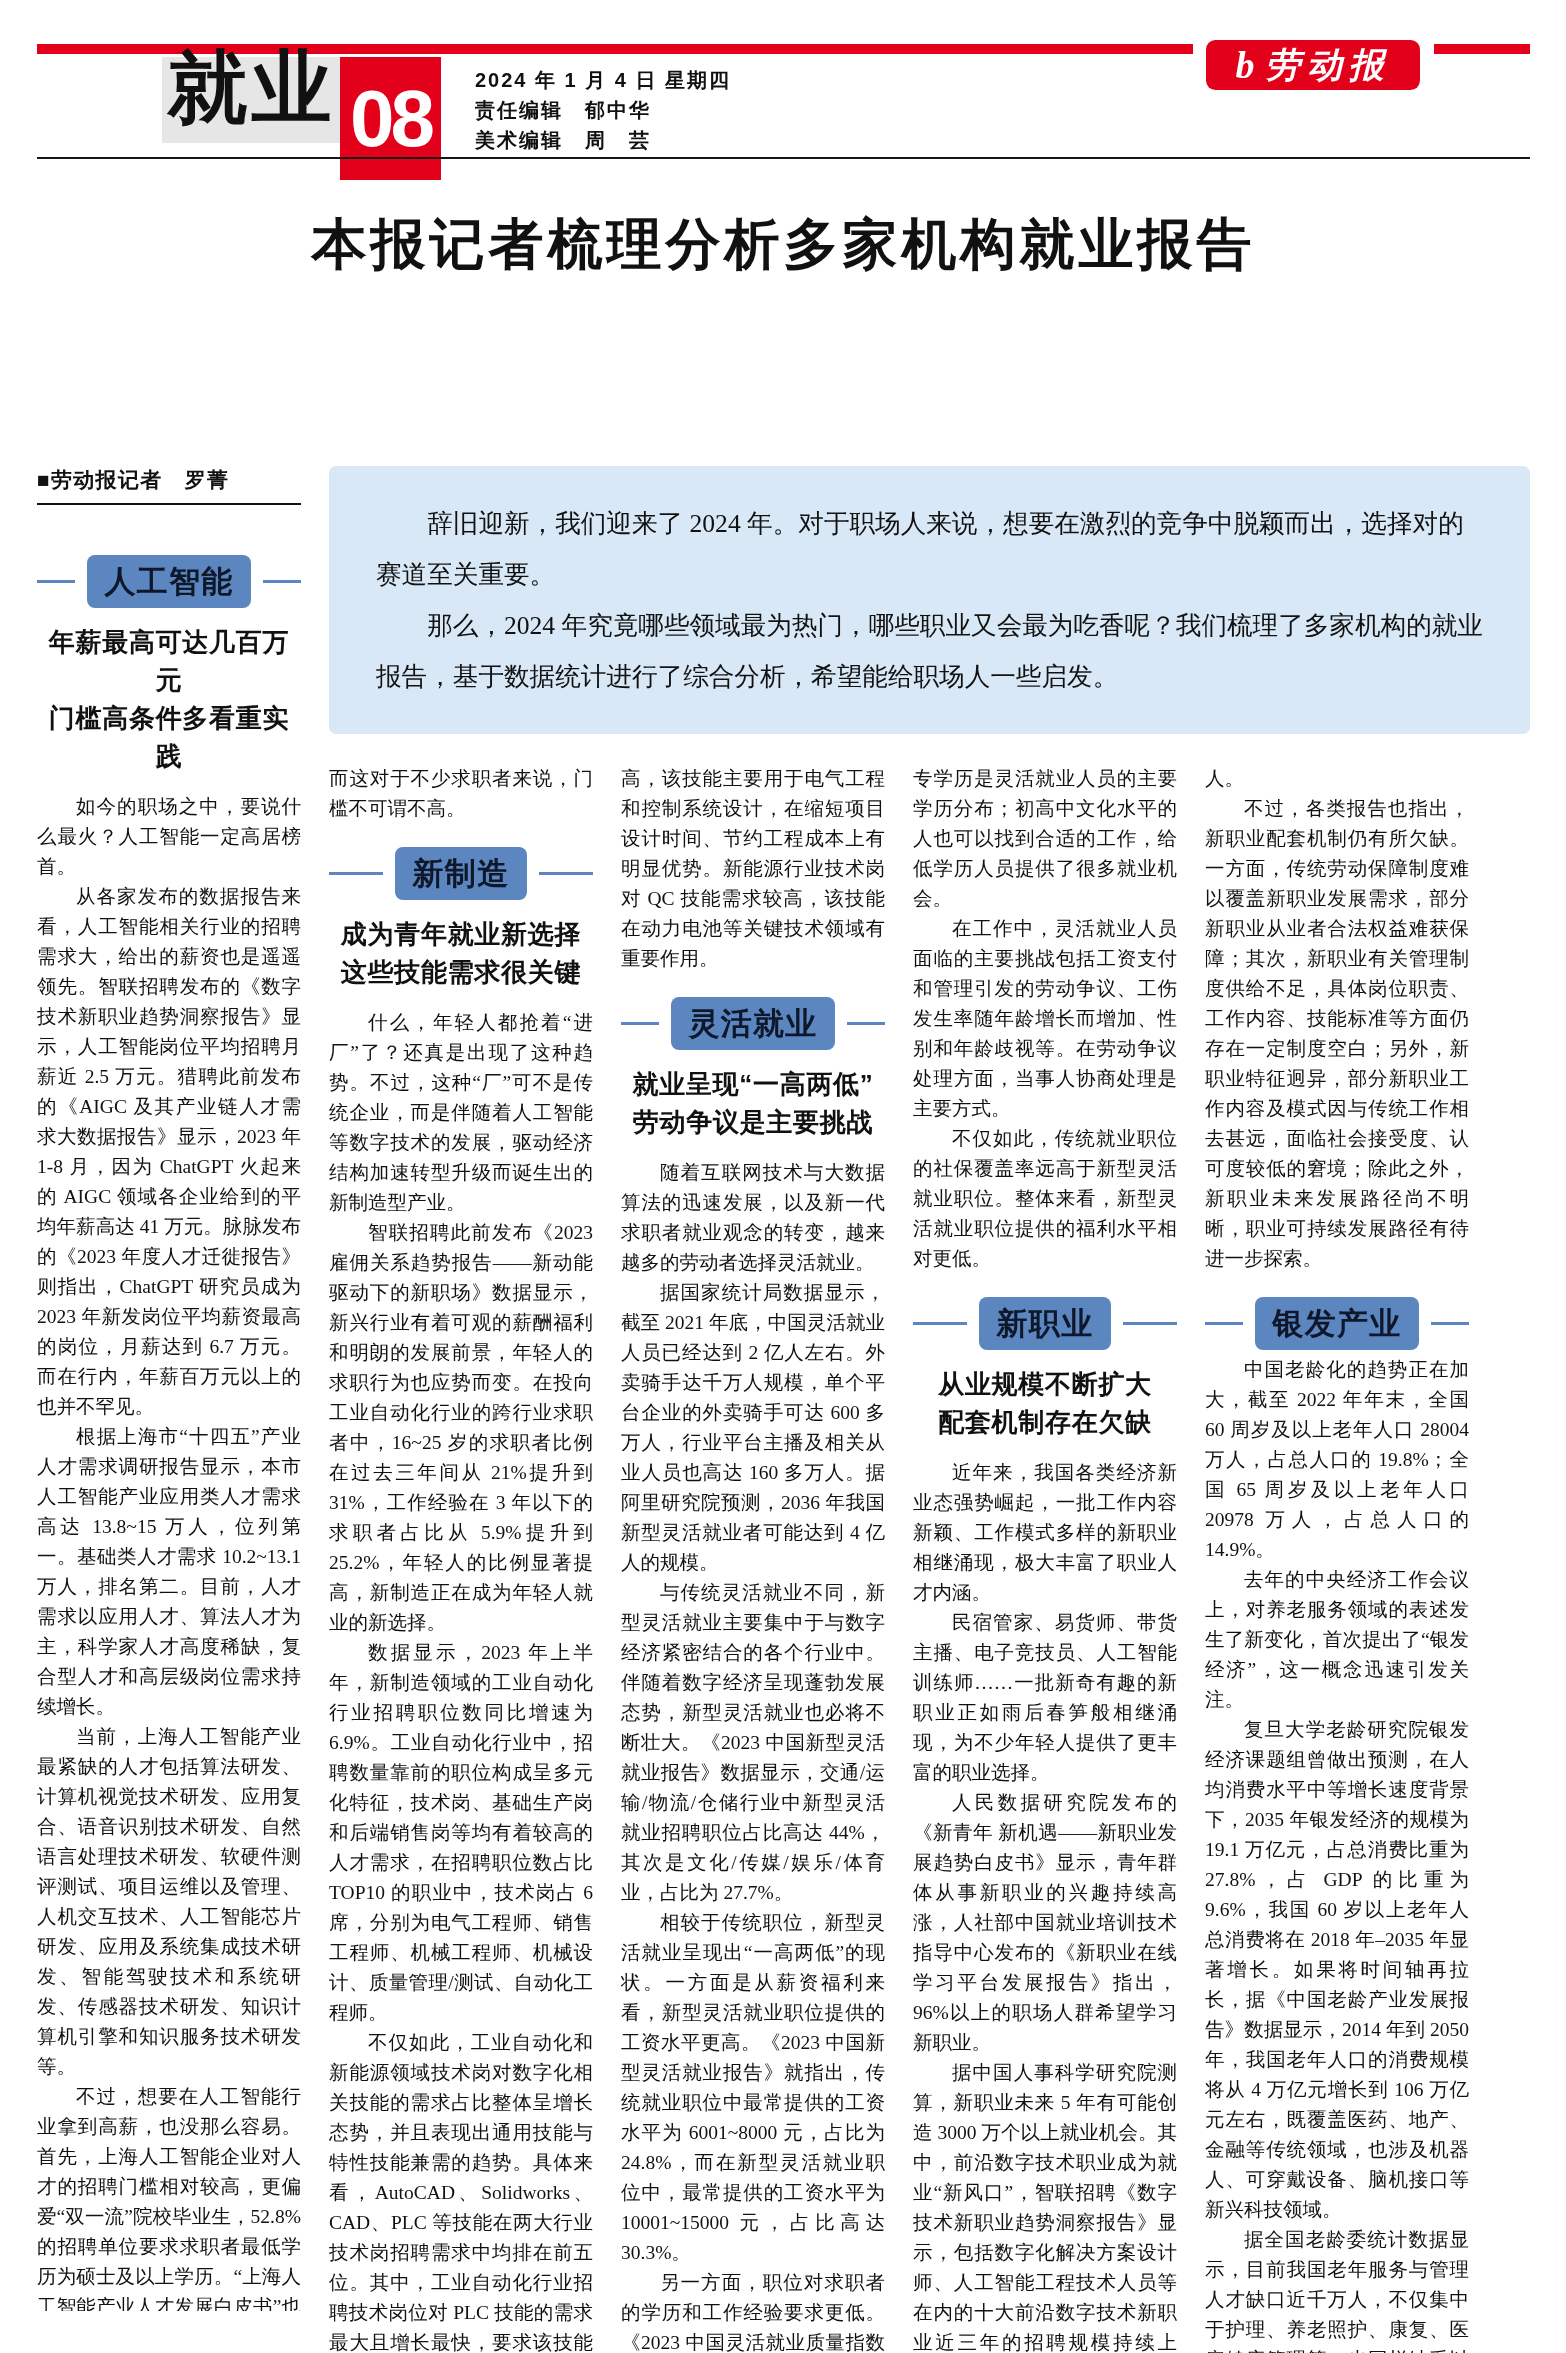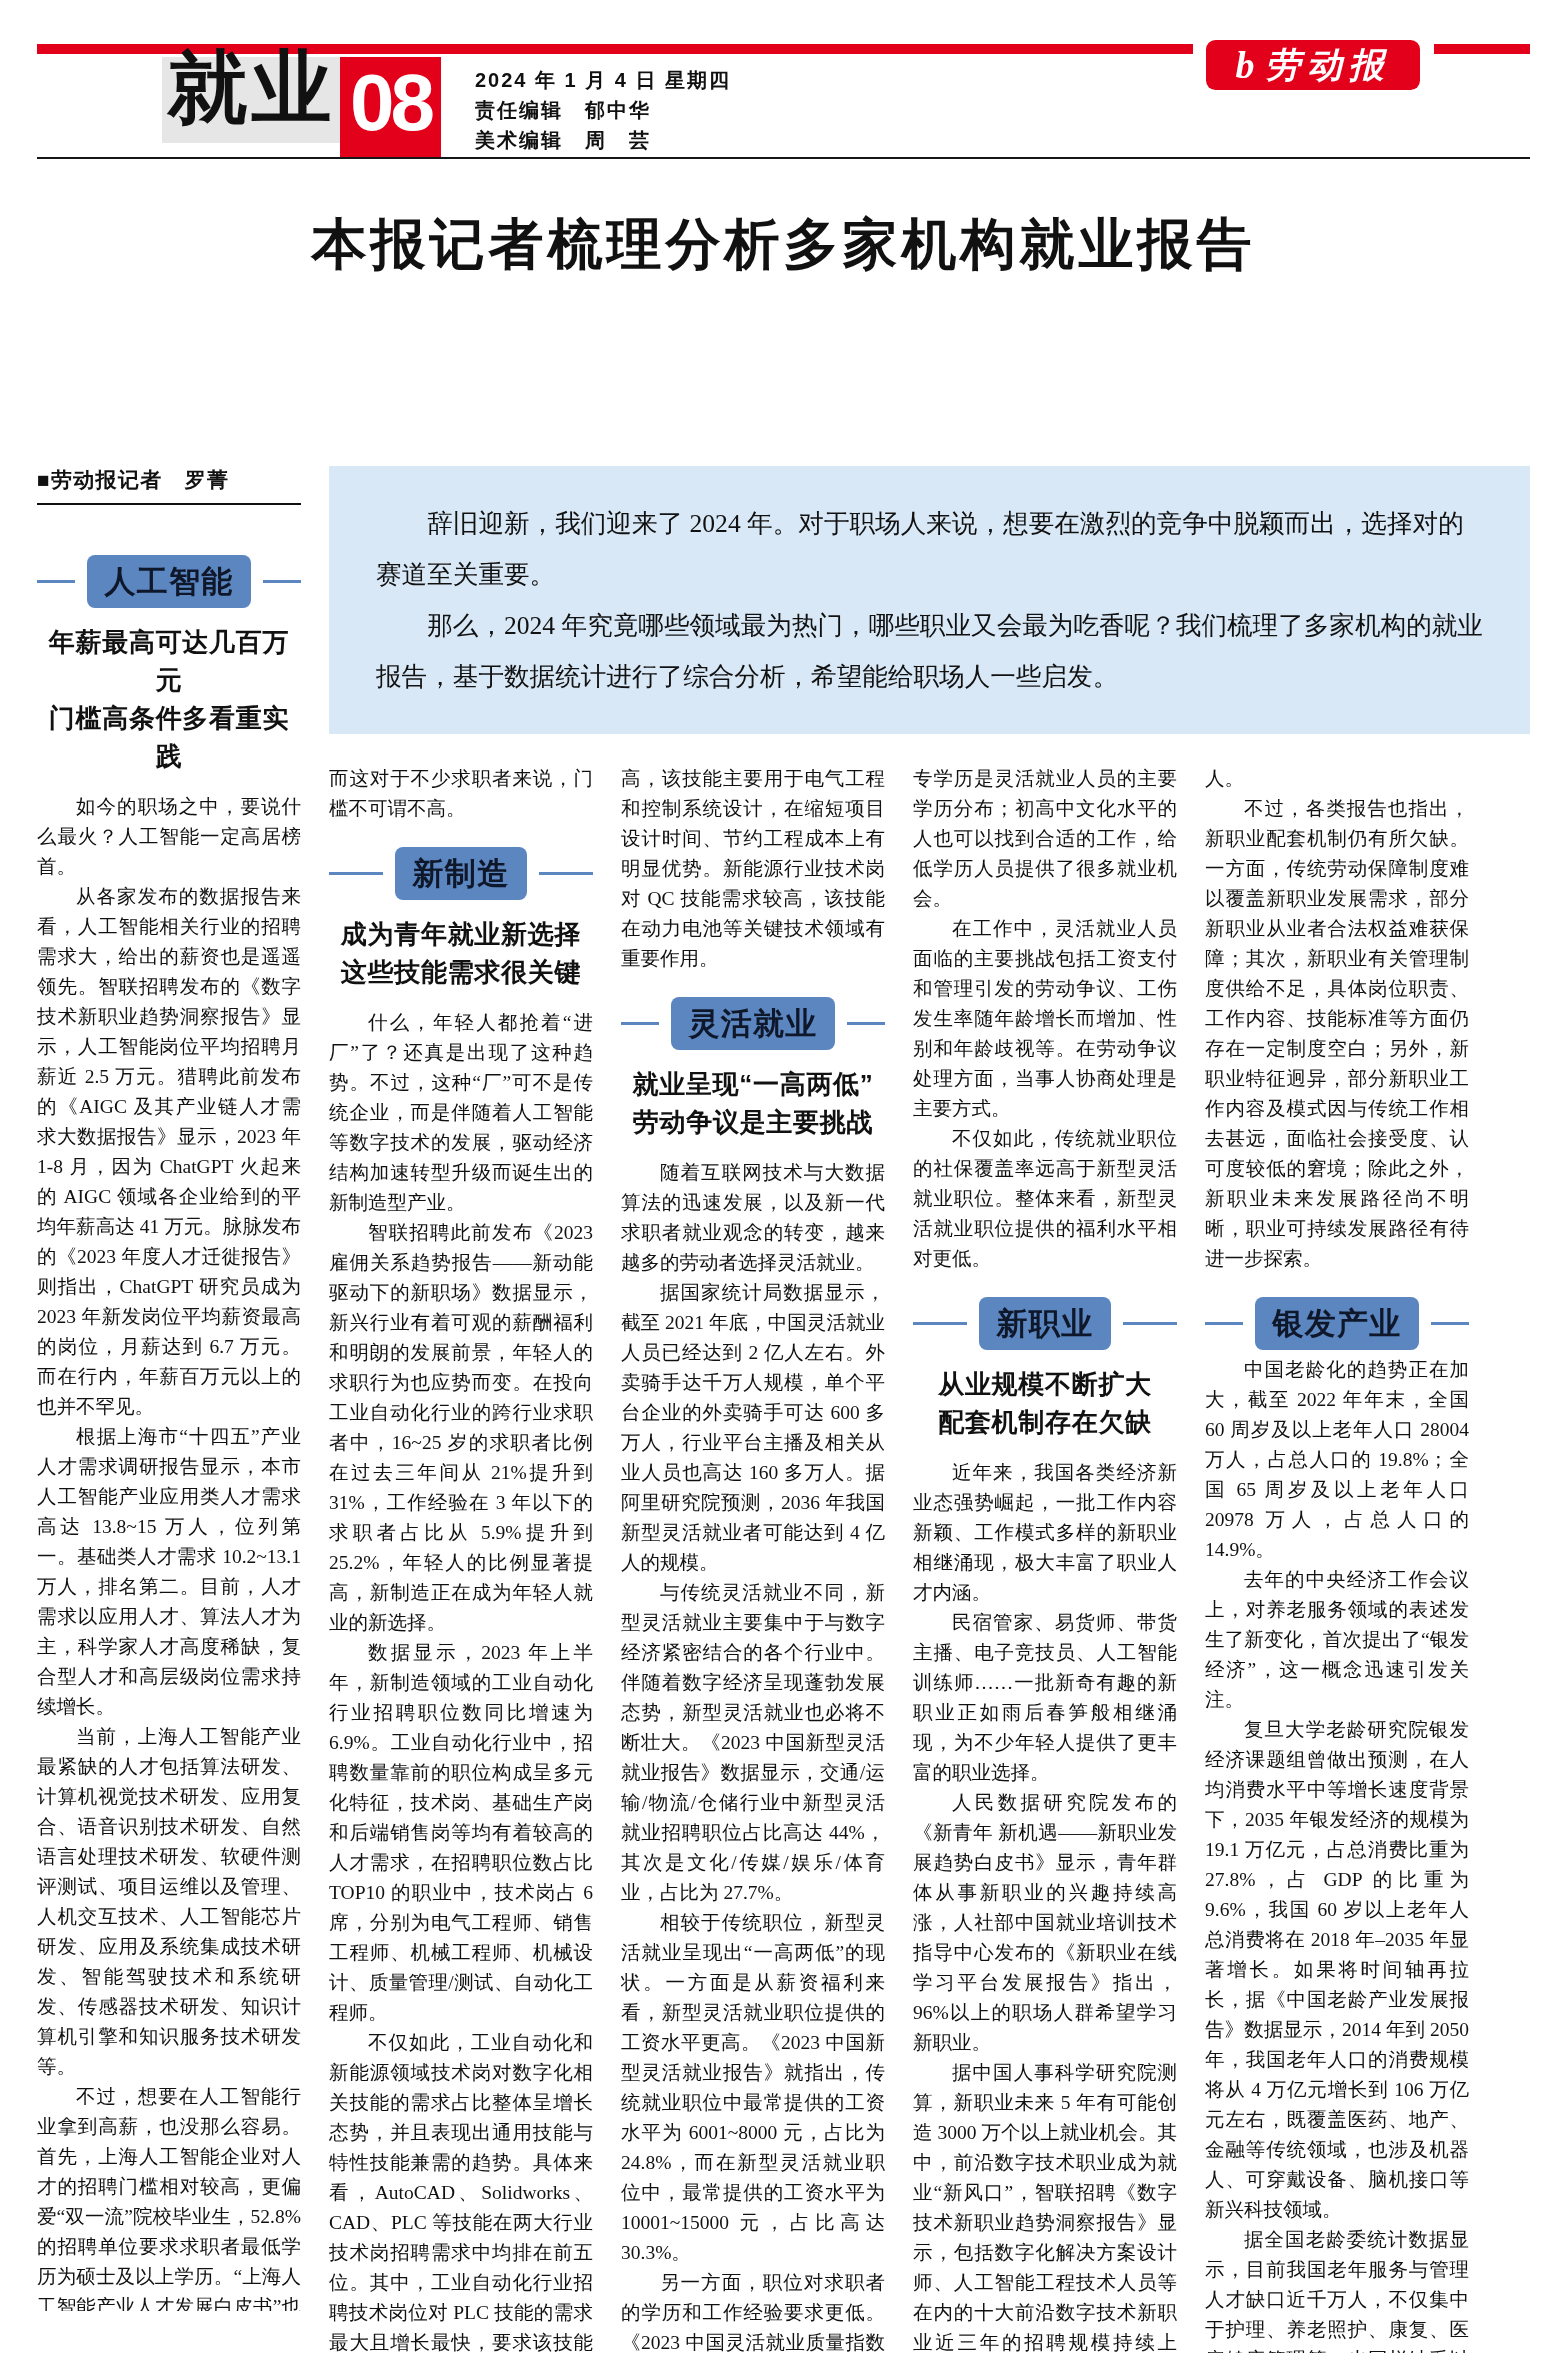--- a/index.html
+++ b/index.html
@@ -9,42 +9,42 @@
   .top-strip{position:absolute;top:44px;left:37px;width:1156px;height:10px;background:var(--red);}
   .top-strip-right{position:absolute;top:44px;left:1434px;width:96px;height:10px;background:var(--red);}
   .logo-box{position:absolute;top:40px;left:1206px;width:214px;height:50px;background:var(--red);
             border-radius:9.4px;display:flex;align-items:center;justify-content:center;gap:10.8px;color:#fff;}
   .logo-b{font-family:"Liberation Serif",serif;font-size:38px;font-weight:900;font-style:italic;line-height:1;}
   .logo-name{font-family:"Liberation Serif",serif;font-size:35px;font-weight:900;font-style:italic;
              letter-spacing:6.7px;line-height:1;text-align:right;}
   .hdr-gray{position:absolute;top:57px;left:162px;width:179px;height:86px;background:#e6e6e6;
             display:flex;align-items:flex-end;justify-content:center;}
   .hdr-section{font-size:80px;font-weight:700;letter-spacing:4px;font-family:"Liberation Serif",serif;}
-  .hdr-red{position:absolute;top:57px;left:340px;width:101px;height:101px;background:var(--red);
-           display:flex;align-items:flex-start;justify-content:center;}
+  .hdr-red{position:absolute;top:57px;left:340px;width:101px;height:123px;background:var(--red);
+           display:flex;align-items:center;justify-content:center;}
   .hdr-pagenum{color:#fff;font-family:"Liberation Sans","DejaVu Sans",sans-serif;
                font-size:80px;font-weight:800;letter-spacing:-4px;}
   .hdr-info{position:absolute;top:65px;left:475px;font-family:"Liberation Sans","DejaVu Sans",sans-serif;
             font-size:20px;font-weight:600;line-height:30px;letter-spacing:2px;}
   .hdr-rule{position:absolute;top:157px;left:37px;width:1493px;height:2px;background:#161616;}
   
   .headline{position:absolute;top:175px;left:37px;width:1493px;text-align:center;}
   .kicker{font-family:"Liberation Sans","DejaVu Sans",sans-serif;font-size:55px;font-weight:700;
           letter-spacing:4px;margin-top:33px;}
   .main-title{font-family:"Liberation Serif","DejaVu Serif",serif;font-size:101px;font-weight:900;
               letter-spacing:-1.3px;margin-top:28px;white-space:nowrap;}
   
   .main{position:absolute;top:466px;left:37px;width:1493px;height:1867px;display:flex;gap:28px;}
   .col{width:264px;flex:none;overflow:hidden;font-size:19.5px;line-height:30px;text-align:justify;}
   .col-left{width:264px;flex:none;}
   .right-wrap{flex:1;display:flex;flex-direction:column;}
   .right-cols{display:flex;gap:28px;flex:1;margin-top:30px;}
   .byline{font-size:21px;font-weight:700;letter-spacing:1.3px;padding-bottom:9.4px;
           border-bottom:2px solid #111;margin-bottom:27px;font-family:Liberation Serif, serif;}
-  .intro-box{background:var(--introbg);padding:32px 47px;font-size:25.6px;line-height:51px;}
+  .intro-box{background:var(--introbg);padding:32px 47px;font-size:25.6px;line-height:51px;border-radius:7px;}
   .intro-box p{margin:0;text-indent:2em;}
   .badge-row{display:flex;align-items:center;margin:23px 0 5.4px 0;}
   .badge-rule{flex:1;height:3.4px;background:var(--blue);}
   .badge{background:var(--blue);color:#0f172a;font-family:"Liberation Sans","DejaVu Sans",sans-serif;
          font-weight:800;font-size:31px;line-height:1;padding:10.8px 17.5px;border-radius:8px;
          margin:0 12px;letter-spacing:1.3px;}
   .col-subtitle{font-family:"Liberation Sans","DejaVu Sans",sans-serif;font-weight:800;font-size:26px;
                 line-height:38px;text-align:center;margin:15px 0 17.5px 0;letter-spacing:0.7px;}
   .para{margin:0;text-indent:2em;}
   .para.cont{text-indent:0;}

